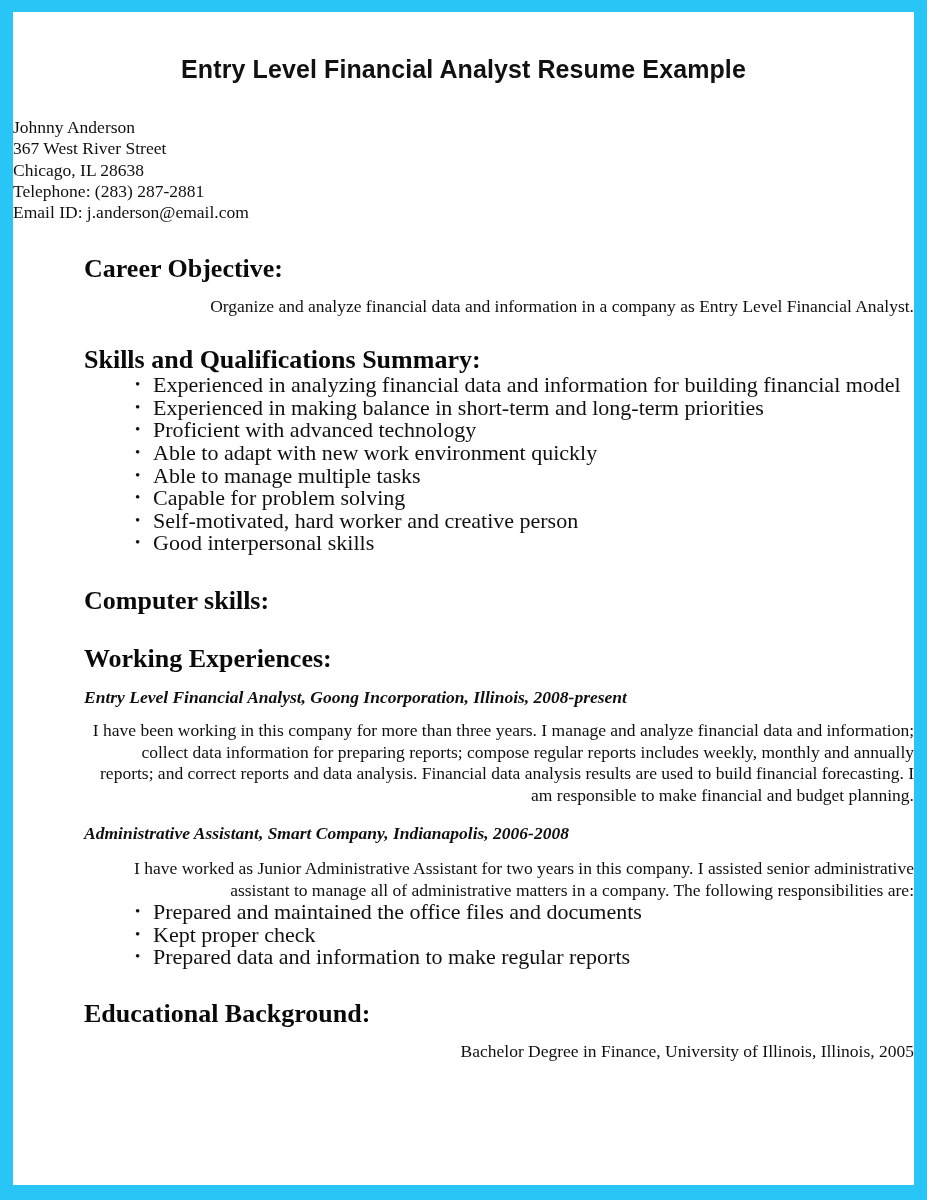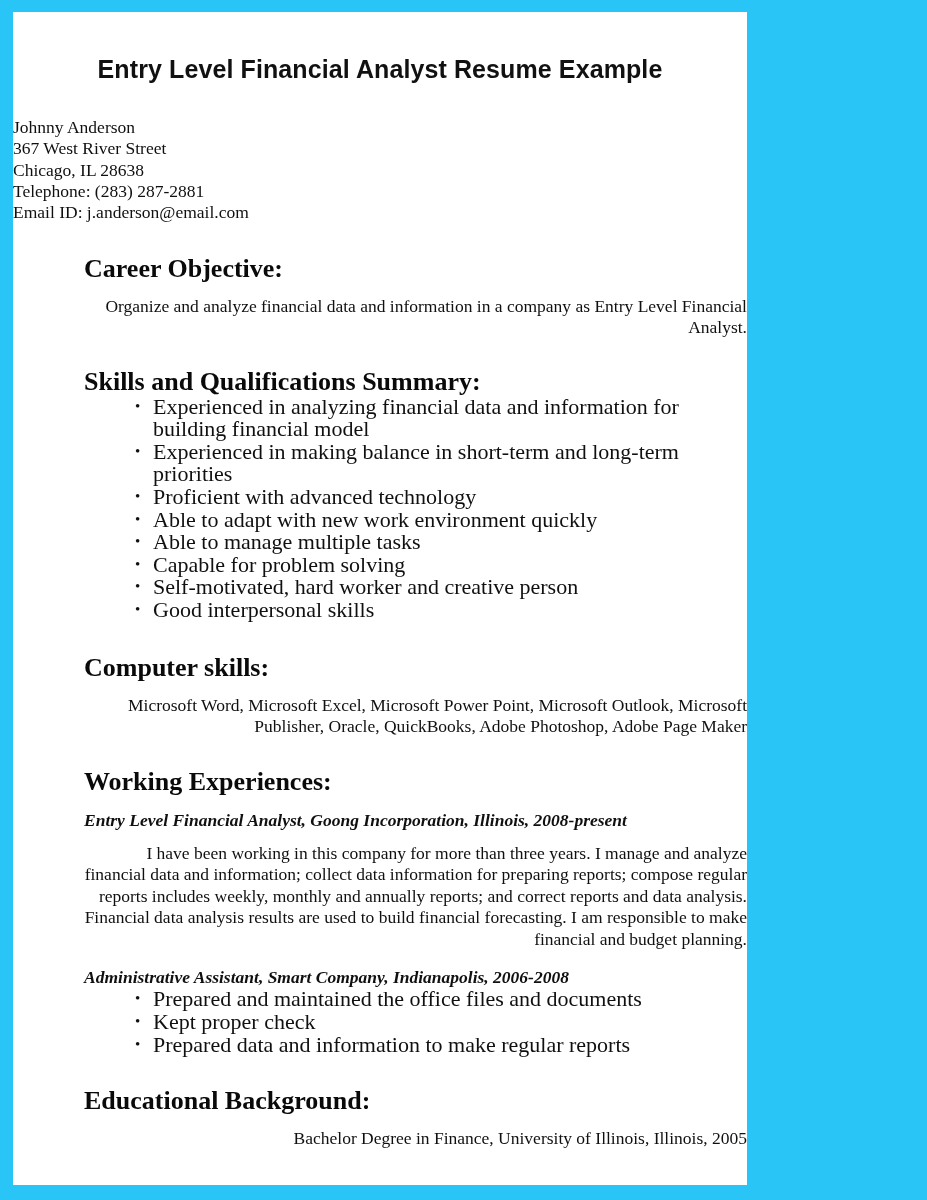--- a/index.html
+++ b/index.html
@@ -11,21 +11,21 @@
     height: 1200px;
     background: #29c5f6;
     font-family: "Liberation Serif", "DejaVu Serif", serif;
     overflow: hidden;
   }
 
   .page {
     position: absolute;
     left: 13px;
     top: 12px;
-    width: 734px;
+    width: 901px;
     height: 1173px;
     background: #ffffff;
     box-sizing: border-box;
     overflow: hidden;
   }
 
   .doc-title {
     text-align: center;
     font-family: "Liberation Sans", "DejaVu Sans", sans-serif;
     font-weight: bold;
@@ -142,33 +142,33 @@
       <li>Able to adapt with new work environment quickly</li>
       <li>Able to manage multiple tasks</li>
       <li>Capable for problem solving</li>
       <li>Self-motivated, hard worker and creative person</li>
       <li>Good interpersonal skills</li>
     </ul>
   </div>
 
   <div class="section">
     <h2 class="section-heading gap-computer-head">Computer skills:</h2>
-    <p class="body-text gap-computer-text">Microsoft Word, Microsoft Excel, Microsoft Power Point, Microsoft Outlook, Microsoft Publisher, Oracle, QuickBooks, Adobe Photoshop, Adobe Page Maker</p>
   </div>
 
   <div class="section">
     <h2 class="section-heading gap-work-head">Working Experiences:</h2>
 
     <div>
       <p class="job-title gap-job1-title">Entry Level Financial Analyst, Goong Incorporation, Illinois, 2008-present</p>
       <p class="body-text gap-job1-text">I have been working in this company for more than three years. I manage and analyze financial data and information; collect data information for preparing reports; compose regular reports includes weekly, monthly and annually reports; and correct reports and data analysis. Financial data analysis results are used to build financial forecasting. I am responsible to make financial and budget planning.</p>
     </div>
 
     <div>
       <p class="job-title gap-job2-title">Administrative Assistant, Smart Company, Indianapolis, 2006-2008</p>
+      <p class="body-text gap-job2-text">I have worked as Junior Administrative Assistant for two years in this company. I assisted senior administrative assistant to manage all of administrative matters in a company. The following responsibilities are:</p>
       <ul class="bullets gap-resp-list">
         <li>Prepared and maintained the office files and documents</li>
         <li>Kept proper check</li>
         <li>Prepared data and information to make regular reports</li>
       </ul>
     </div>
   </div>
 
   <div class="section">
     <h2 class="section-heading gap-edu-head">Educational Background:</h2>

